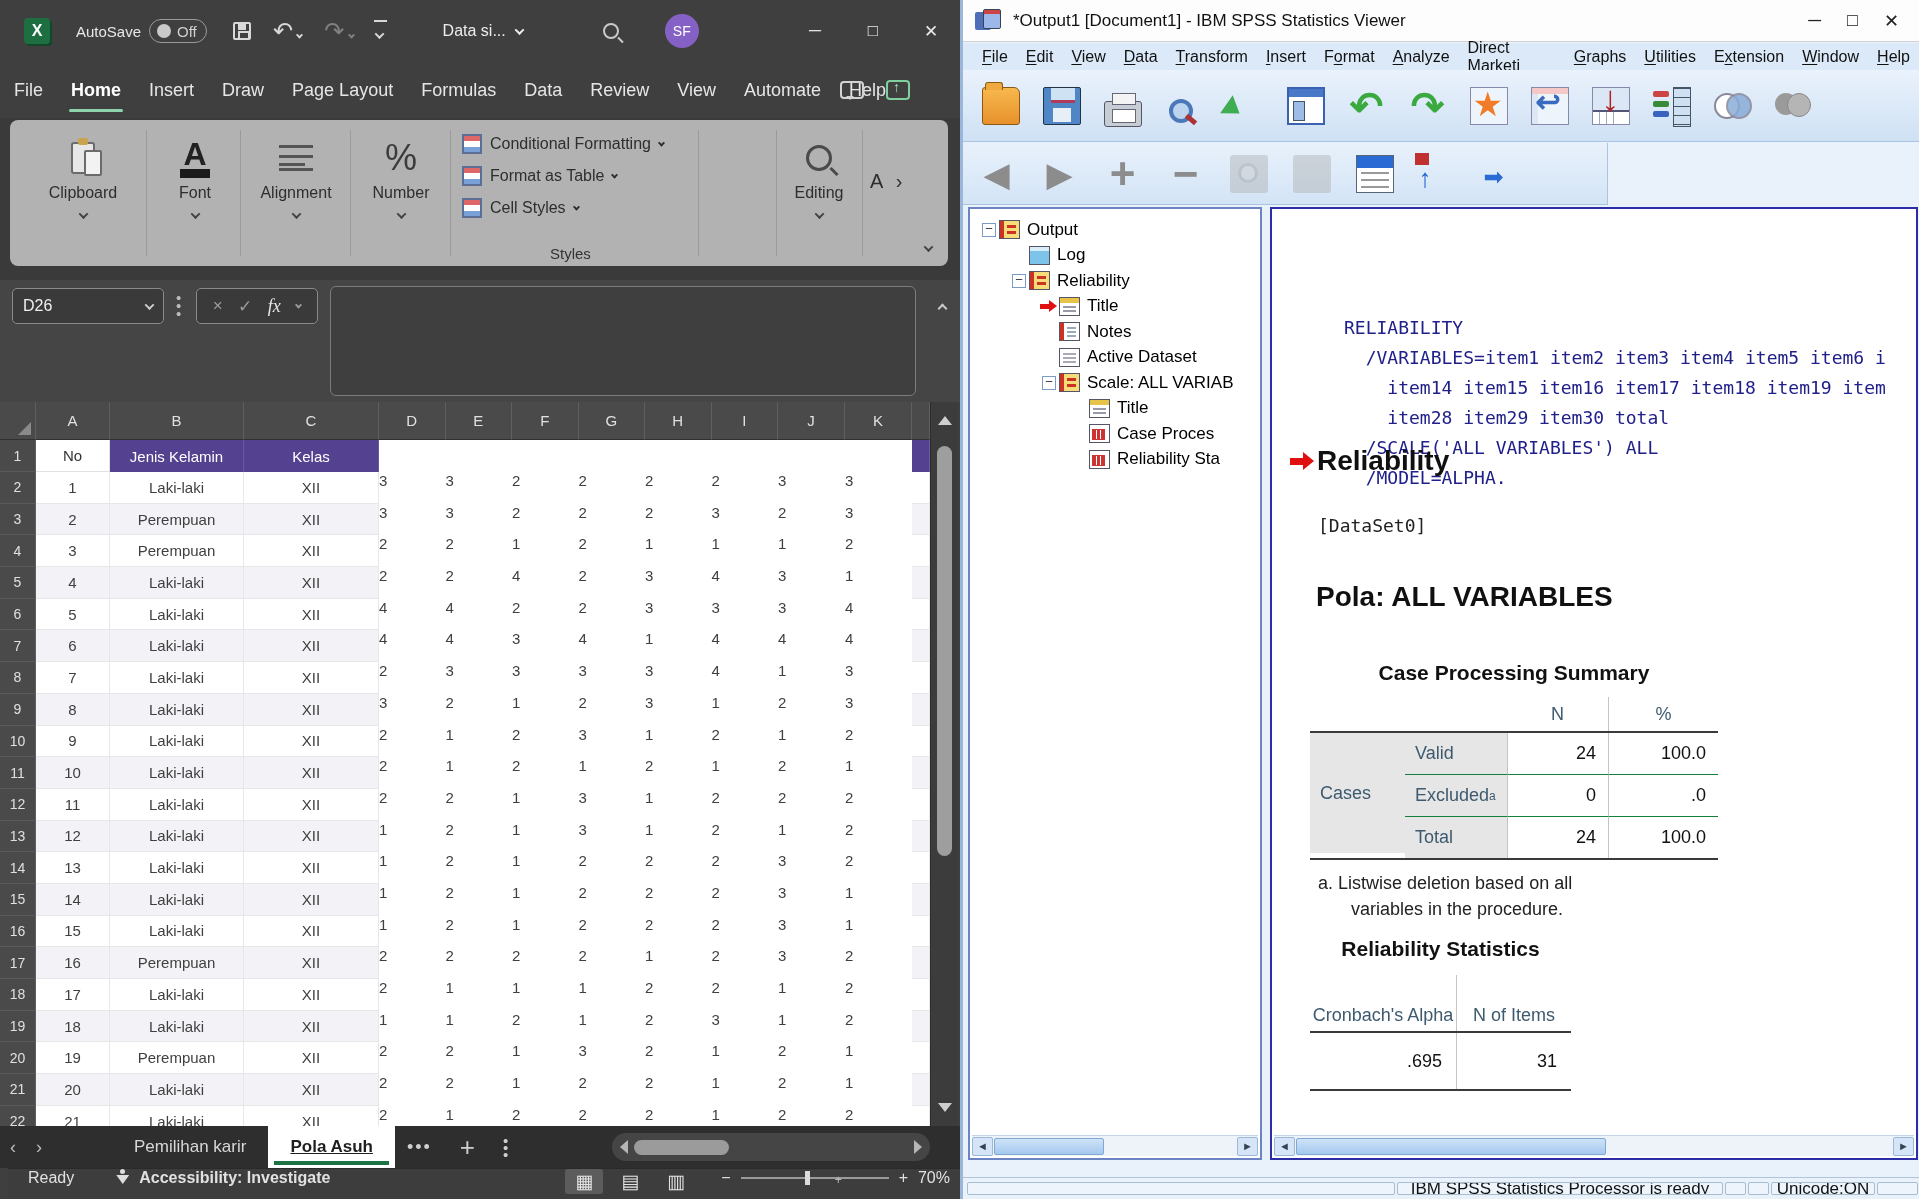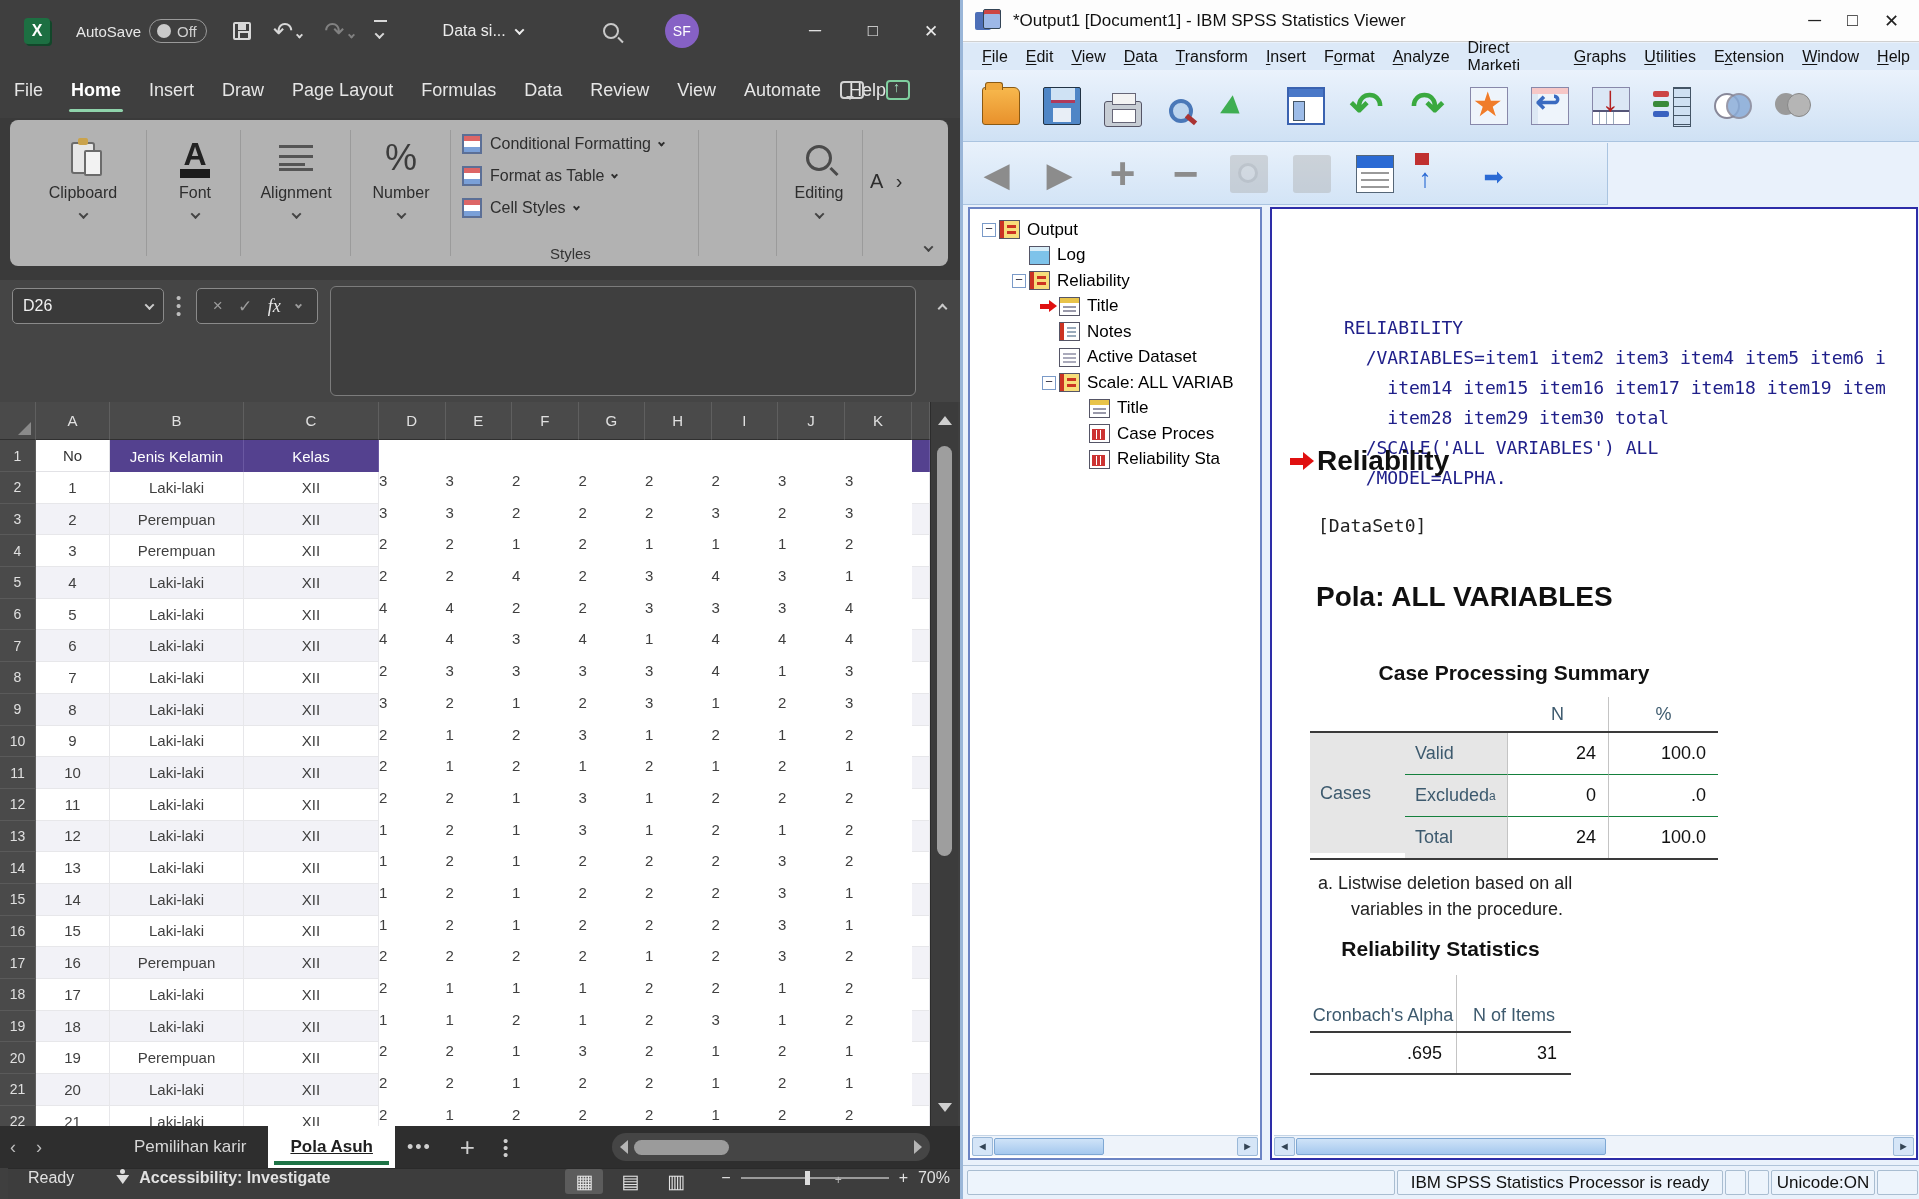--- a/index.html
+++ b/index.html
@@ -228,23 +228,23 @@
   .ct-val{display:flex;align-items:center;justify-content:flex-end;padding-right:12px;height:42px;color:#111;}
   .bline{border-bottom:1px solid #15803d;}
   .vline{border-left:1px solid #c4c4c4;}
   .cases-cell{grid-row:span 3;height:120px;}
   .footnote{margin-top:10px;margin-left:8px;font-size:18px;color:#222;line-height:26px;}
   .footnote .fl2{margin-left:33px;}
   .rel-block{position:absolute;left:38px;top:728px;width:300px;}
   .rel-title{width:261px;text-align:center;}
   .rtable{margin-top:14px;width:261px;display:grid;grid-template-columns:146px 115px;font-size:18px;}
   .rt-h{height:56px;display:flex;align-items:flex-end;justify-content:center;text-align:center;color:#3d5a6e;padding-bottom:5px;line-height:22px;}
-  .rt-v{height:40px;display:flex;align-items:center;justify-content:flex-end;padding-right:14px;color:#111;}
-  
-  .s-status{position:absolute;left:0;bottom:0;width:100%;height:34px;background:#e9f1fb;border-top:1px solid #b0c4da;font-size:17px;color:#111;}
+  .rt-v{height:56px;display:flex;align-items:center;justify-content:flex-end;padding-right:14px;color:#111;}
+  
+  .s-status{position:absolute;left:0;bottom:0;width:100%;height:22px;background:#e9f1fb;border-top:1px solid #b0c4da;font-size:17px;color:#111;}
   .s-cell{position:absolute;top:4px;bottom:4px;border:1px solid #a9bdd1;border-radius:2px;background:#edf4fc;display:flex;align-items:center;justify-content:center;padding:0 6px;white-space:nowrap;overflow:hidden;}
   sup{font-size:12px;}
 </style>
 </head>
 <body>
 
 <div class="excel">
   <div class="x-titlebar">
     <div class="xl-logo">X</div>
     <div class="autosave">

